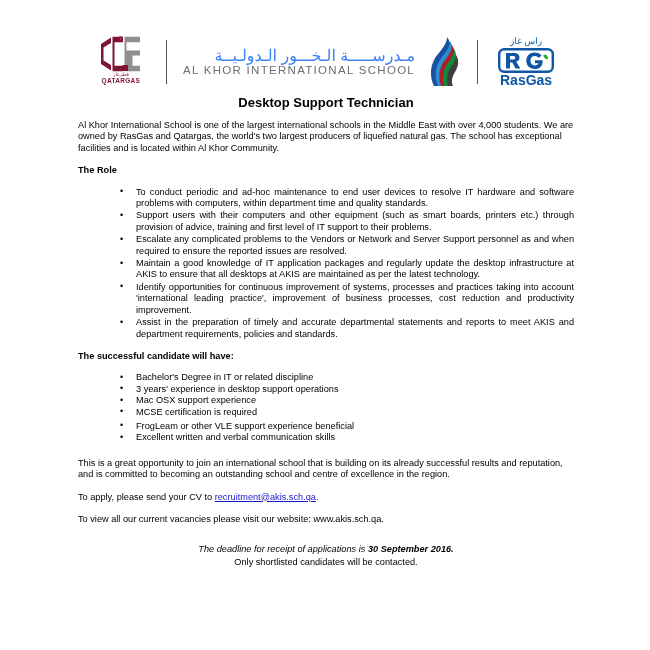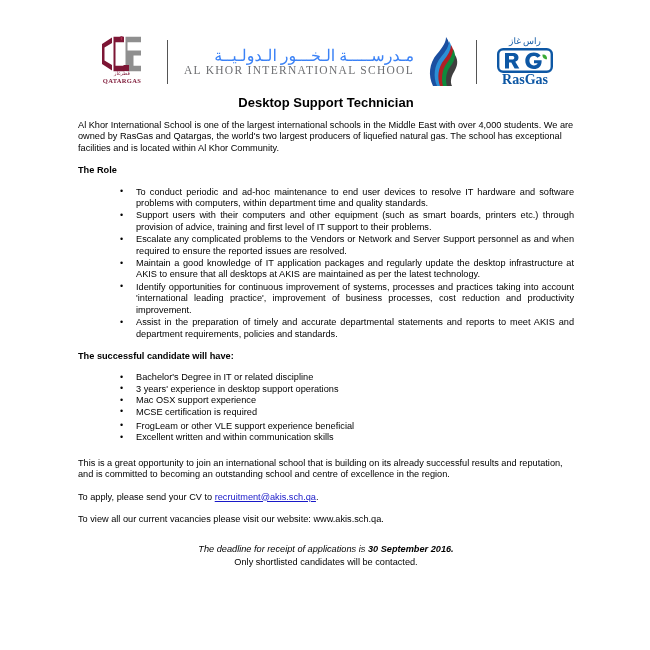--- a/index.html
+++ b/index.html
@@ -33,21 +33,20 @@
     width: 650px;
     height: 58px;
     display: flex;
     align-items: center;
     justify-content: center;
   }
   .logo-slot {
     display: flex;
     align-items: center;
     justify-content: center;
-    font-family: Liberation Serif, serif;
   }
   .divider {
     width: 1px;
     height: 44px;
     background: #555555;
     margin: 0 16px;
     flex: 0 0 auto;
   }
 
   
@@ -300,21 +299,21 @@
     </ul>
 
     <div class="sec-head">The successful candidate will have:</div>
 
     <ul class="bullets tight">
       <li>Bachelor's Degree in IT or related discipline</li>
       <li>3 years' experience in desktop support operations</li>
       <li>Mac OSX support experience</li>
       <li>MCSE certification is required</li>
       <li class="gap">FrogLeam or other VLE support experience beneficial</li>
-      <li>Excellent written and within communication skills</li>
+      <li>Excellent written and verbal communication skills</li>
     </ul>
 
     <p class="para" style="margin-top:14px;">This is a great opportunity to join an international school that is building on its already successful results and reputation, and is committed to becoming an outstanding school and centre of excellence in the region.</p>
 
     <p class="para"><span>To apply, please send your CV to </span><a class="link" href="#">recruitment@akis.sch.qa</a><span>.</span></p>
 
     <p class="para">To view all our current vacancies please visit our website: www.akis.sch.qa.</p>
 
     <div class="footer-note">
       <span>The deadline for receipt of applications is </span><span class="bold-it nowrap">30 September 2016.</span>

